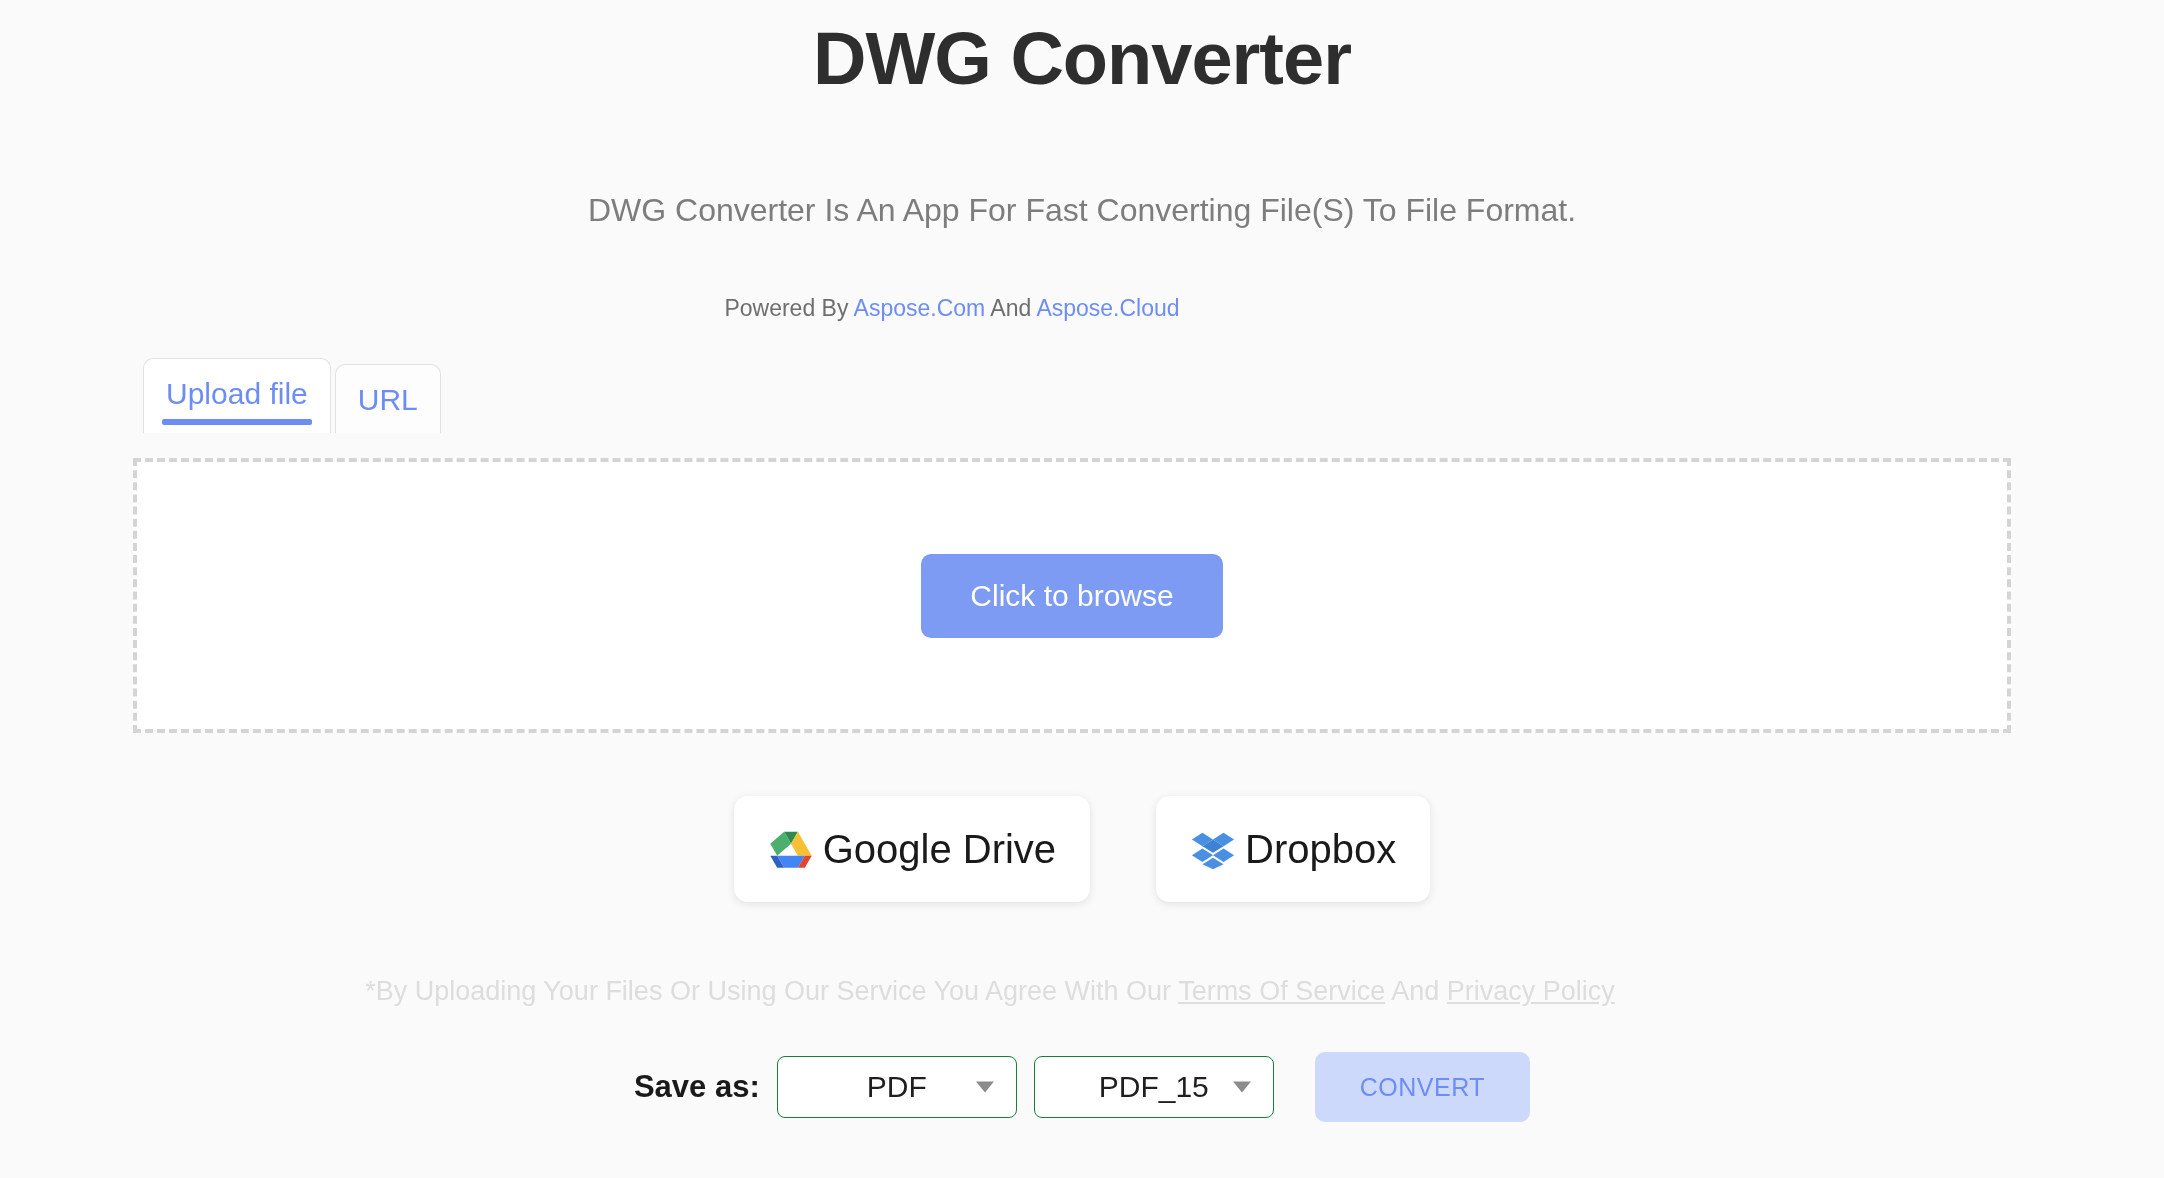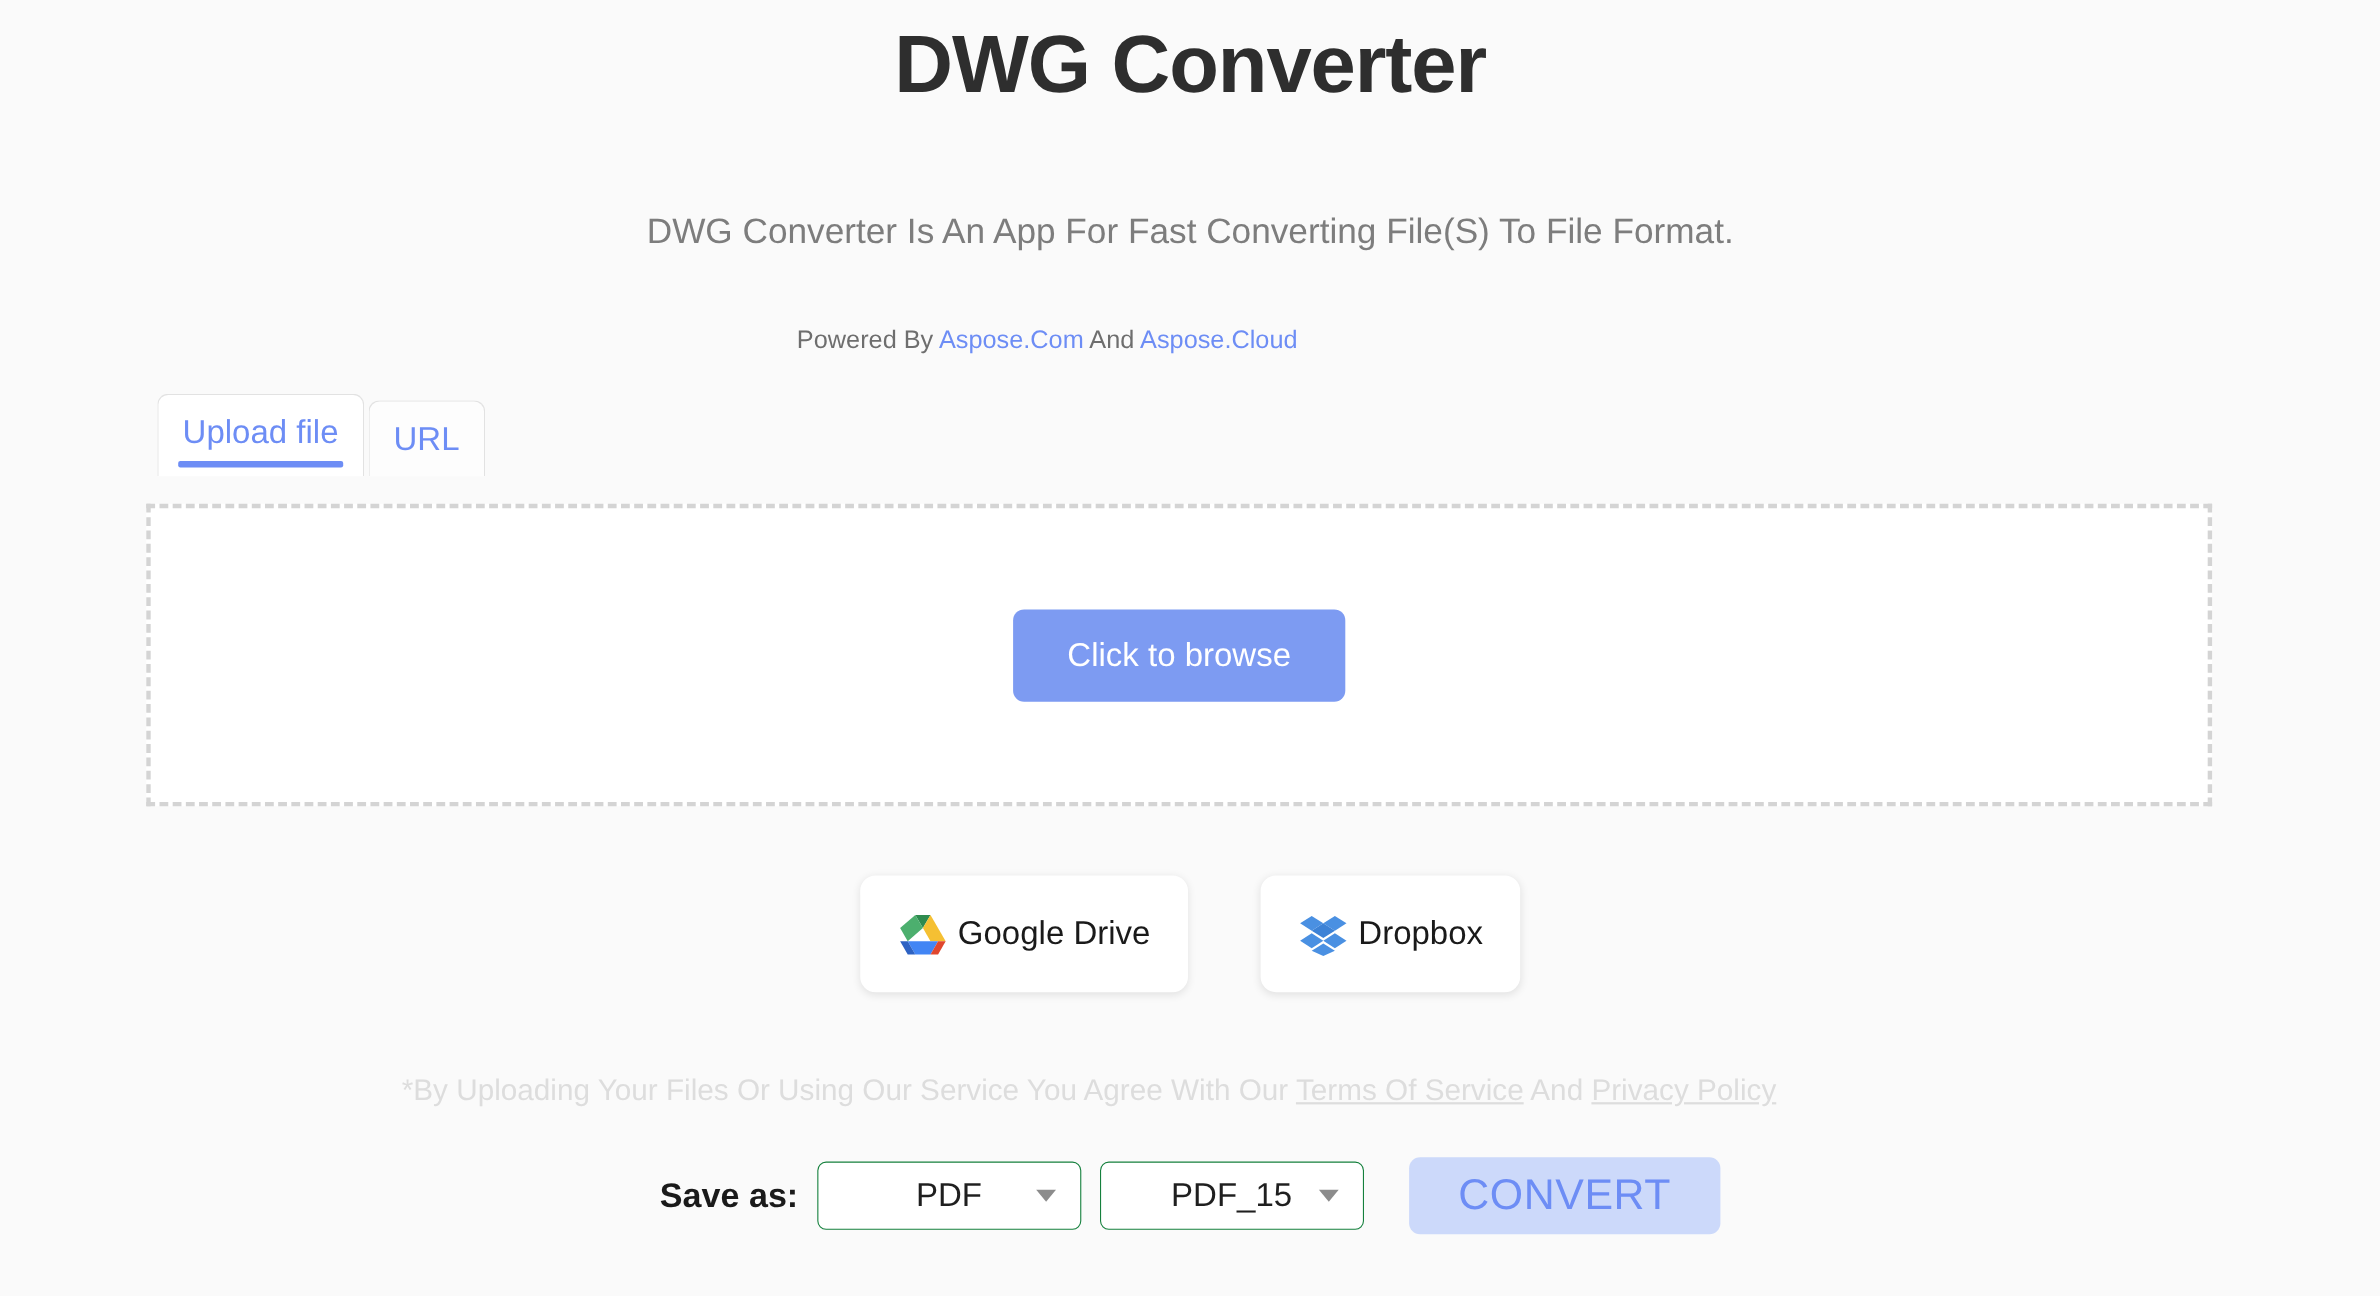--- a/index.html
+++ b/index.html
@@ -137,21 +137,21 @@
     background: #ffffff;
     border-radius: 14px;
     box-shadow: 0 2px 8px rgba(0,0,0,0.10);
     height: 106px;
     display: flex;
     align-items: center;
     justify-content: center;
     gap: 9px;
     padding: 0 34px;
     cursor: pointer;
-    font-size: 30px;
+    font-size: 40px;
     color: #1a1a1a;
     box-sizing: border-box;
   }
   .cloud-button .cloud-icon {
     width: 46px;
     height: 46px;
     display: block;
     flex: 0 0 auto;
   }
 
@@ -213,21 +213,21 @@
     height: 0;
     border-left: 9px solid transparent;
     border-right: 9px solid transparent;
     border-top: 11px solid #8c8c8c;
   }
   .convert-button {
     background: #ccd9fa;
     color: #6d8df5;
     border: none;
     border-radius: 10px;
-    font-size: 39px;
+    font-size: 25px;
     letter-spacing: 0.5px;
     padding: 0 45px;
     height: 70px;
     cursor: pointer;
     margin-left: 24px;
     font-family: "Liberation Sans", sans-serif;
   }
 </style>
 </head>
 <body>

